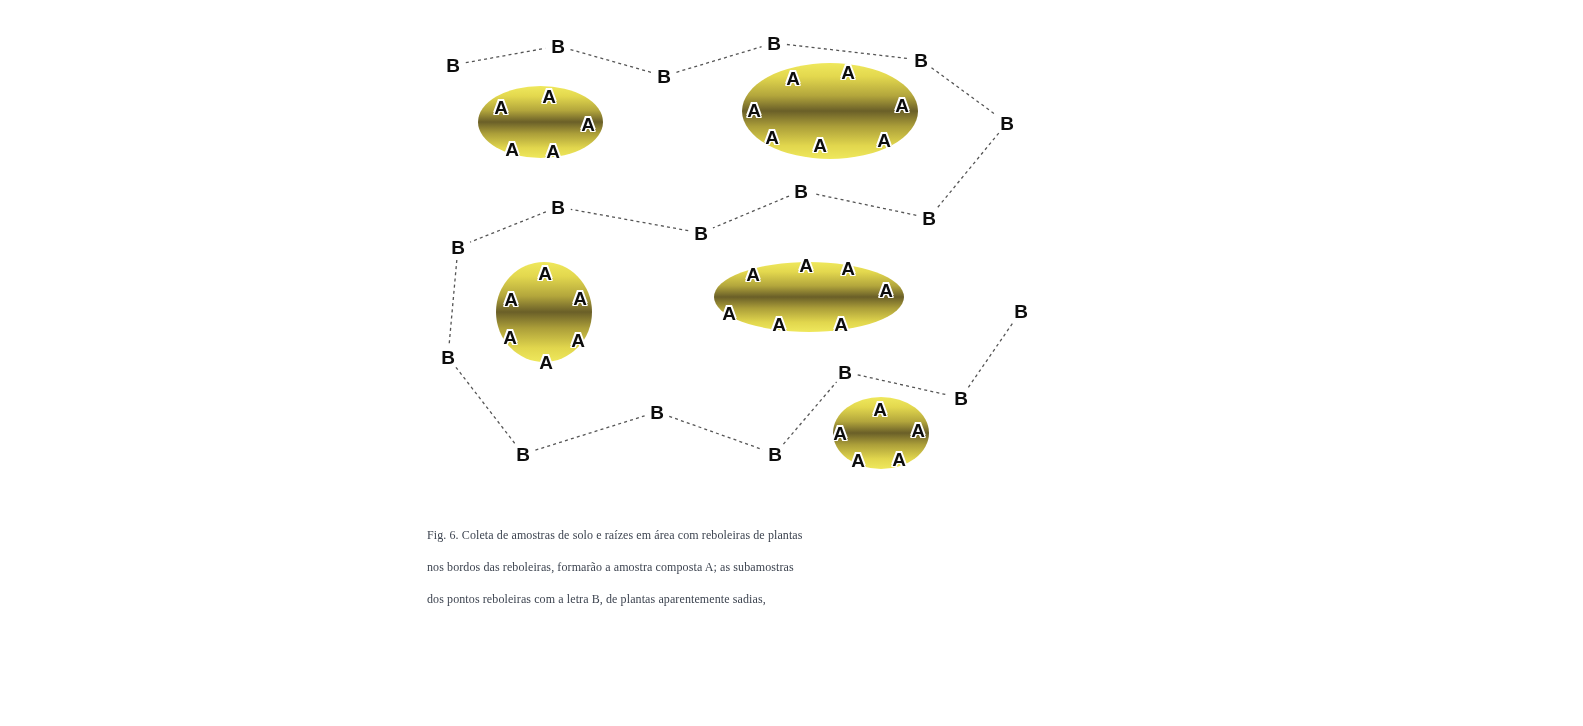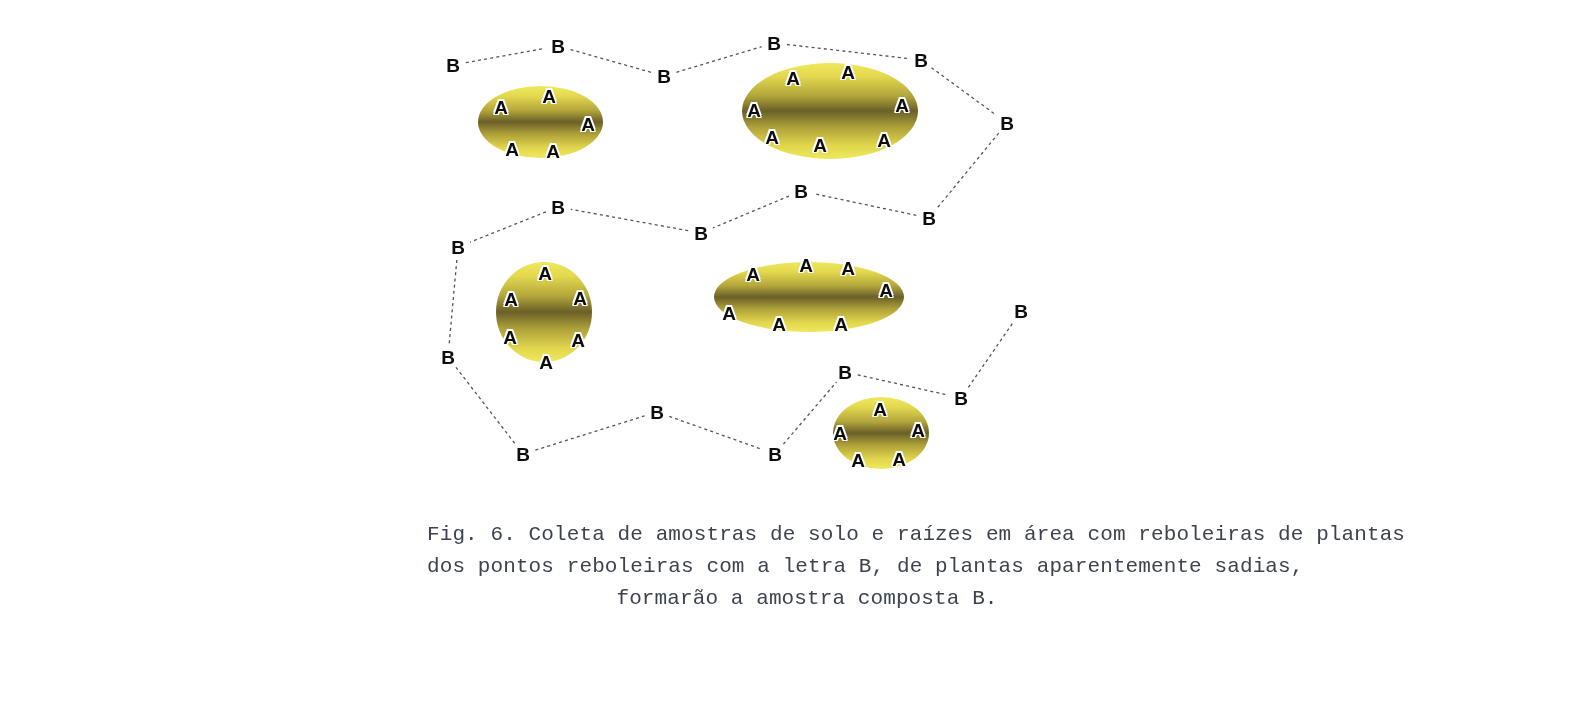--- a/index.html
+++ b/index.html
@@ -78,27 +78,26 @@
   .node-letter.letter-b { font-size: 19px; }
 
   
   #caption-block {
     position: absolute;
     left: 427px;
     top: 519px;
     width: 760px;
   }
   .caption-line {
-    font-family: Liberation Mono, monospace;
-    font-size: 21px;
+    font-family: Liberation Serif, serif;
+    font-size: 12px;
     line-height: 32px;
     color: #3d4450;
     letter-spacing: 0.1px;
     white-space: pre;
-    text-align: center;
   }
 </style>
 </head>
 <body>
 
 <div id="figure-root">
 
   <div id="diagram-canvas">
 
     <svg id="connector-layer" viewBox="0 0 1583 500" width="1583" height="500" xmlns="http://www.w3.org/2000/svg">
@@ -176,17 +175,17 @@
         <span class="node-letter letter-b" style="left: 775px; top: 454px;">B</span>
         <span class="node-letter letter-b" style="left: 845px; top: 372px;">B</span>
         <span class="node-letter letter-b" style="left: 961px; top: 398px;">B</span>
         <span class="node-letter letter-b" style="left: 1021px; top: 311px;">B</span>
       </div>
 
   </div>
 
   <div id="caption-block">
       <div class="caption-line">Fig. 6. Coleta de amostras de solo e raízes em área com reboleiras de plantas</div>
+      <div class="caption-line">nos bordos das reboleiras, formarão a amostra composta A; as subamostras</div>
       <div class="caption-line">dos pontos reboleiras com a letra B, de plantas aparentemente sadias,</div>
-      <div class="caption-line">formarão a amostra composta B.</div>
     </div>
 
 </div>
 
 </body></html>

